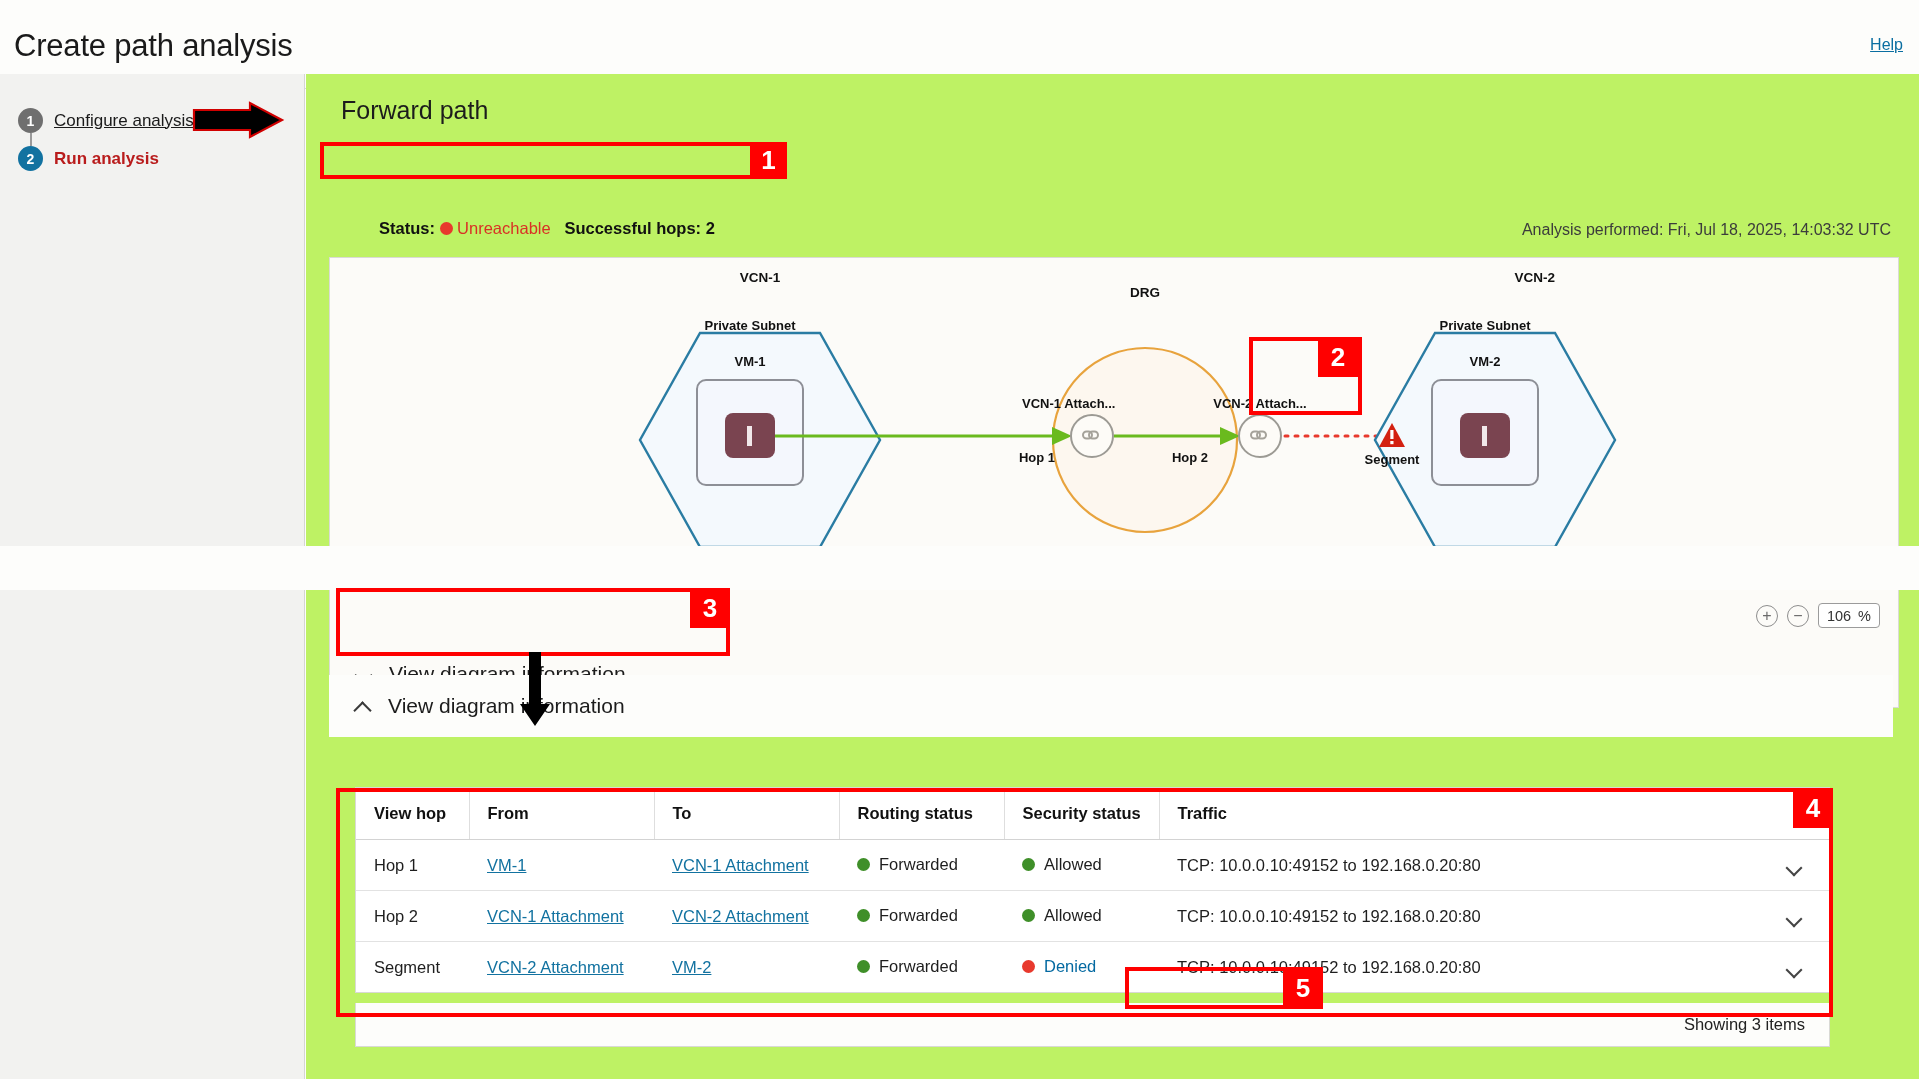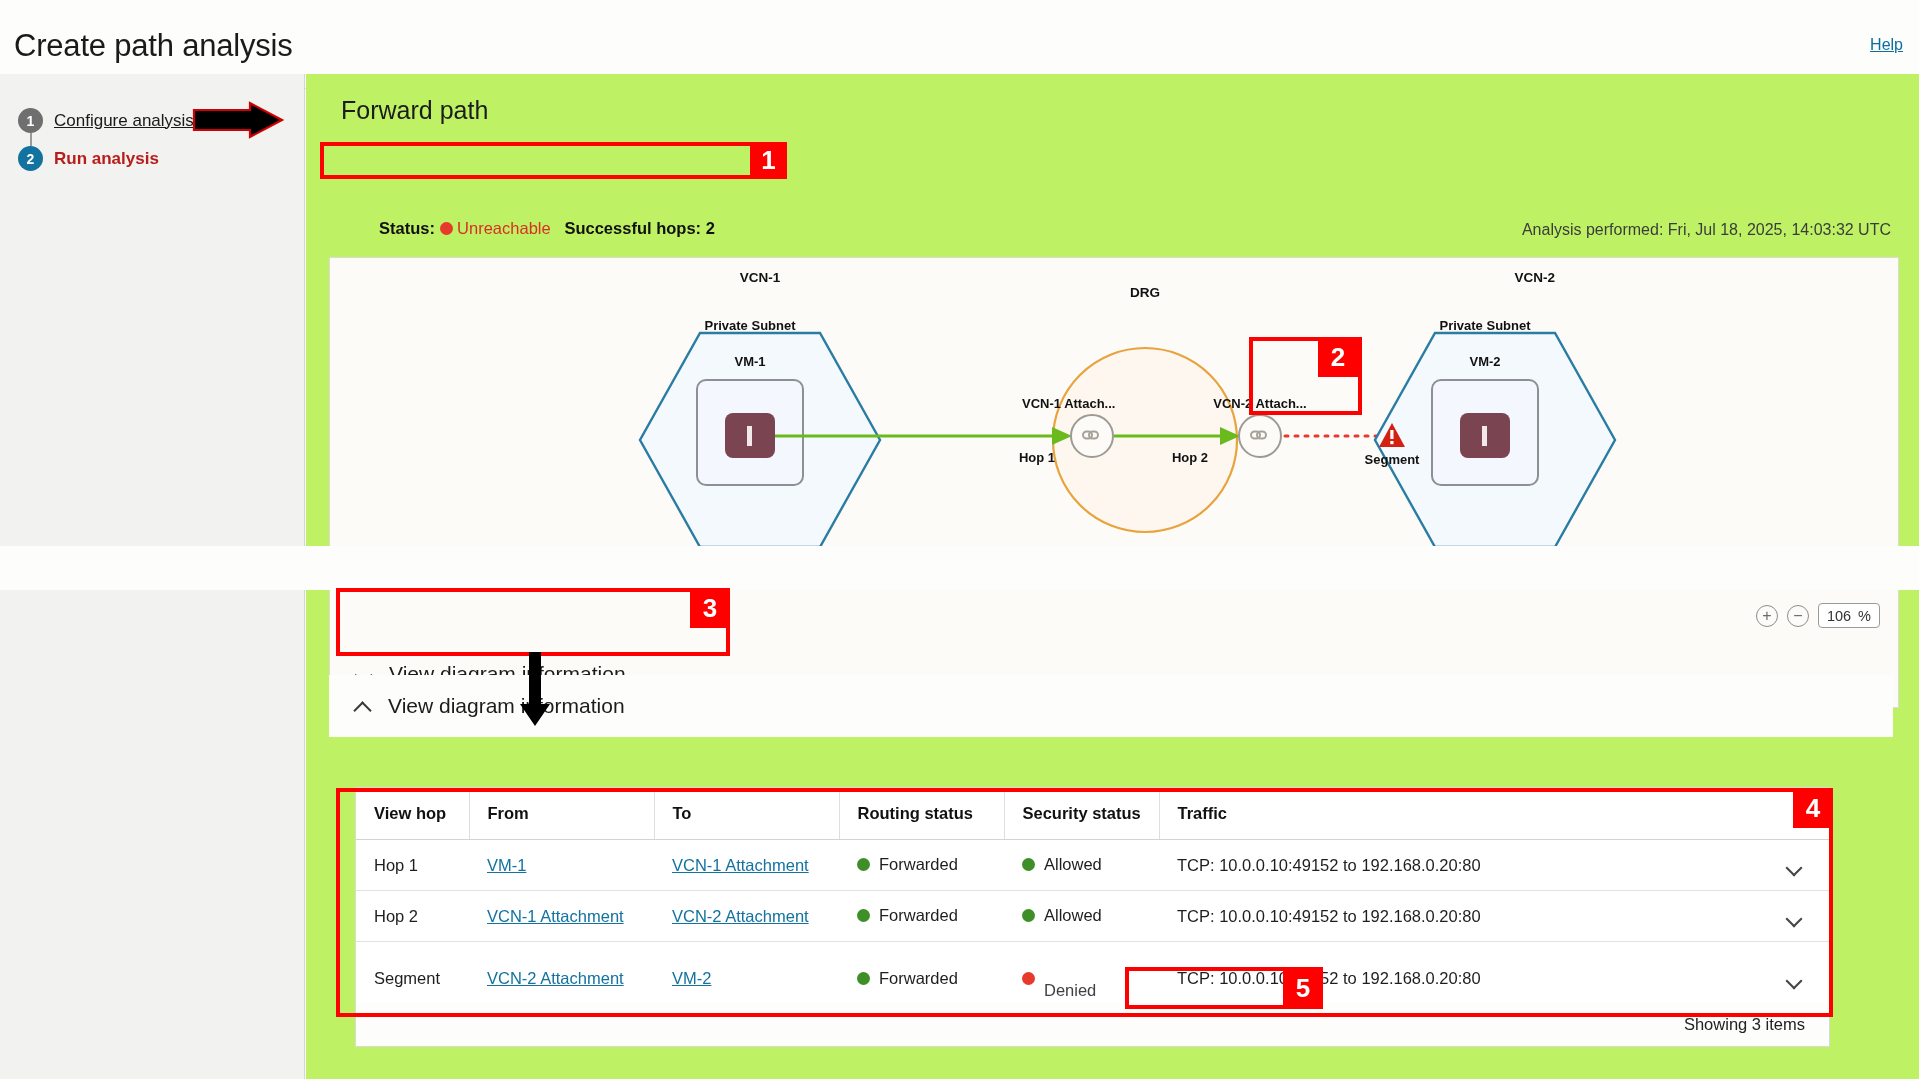--- a/index.html
+++ b/index.html
@@ -133,21 +133,21 @@
   table.hops tr:last-child td { border-bottom:none; }
   .col-hop { width:113px; }
   .col-from { width:185px; }
   .col-to { width:185px; }
   .col-route { width:165px; }
   .col-sec { width:155px; }
   .col-traffic { width:auto; }
   .col-exp { width:60px; }
   a.tlink { color:#1272a0; text-decoration:underline; cursor:pointer; }
   .statcell { display:inline-flex; align-items:center; gap:9px; }
-  .denied-txt { color:#404040;margin-top:24px; }
+  .denied-txt { color:#0369a1; }
   .expand-chev {
     width:16px; height:9px; position:relative; display:inline-block; cursor:pointer;
   }
   .expand-chev::before {
     content:""; position:absolute; left:1px; top:0; width:10px; height:10px;
     border-right:2px solid #444; border-bottom:2px solid #444; transform:rotate(45deg);
   }
   .showing {
     position:absolute; left:355px; top:1003px; width:1475px; height:44px;
     background:#fdfdfb; border:1px solid #d9d9d5; border-top:none;

